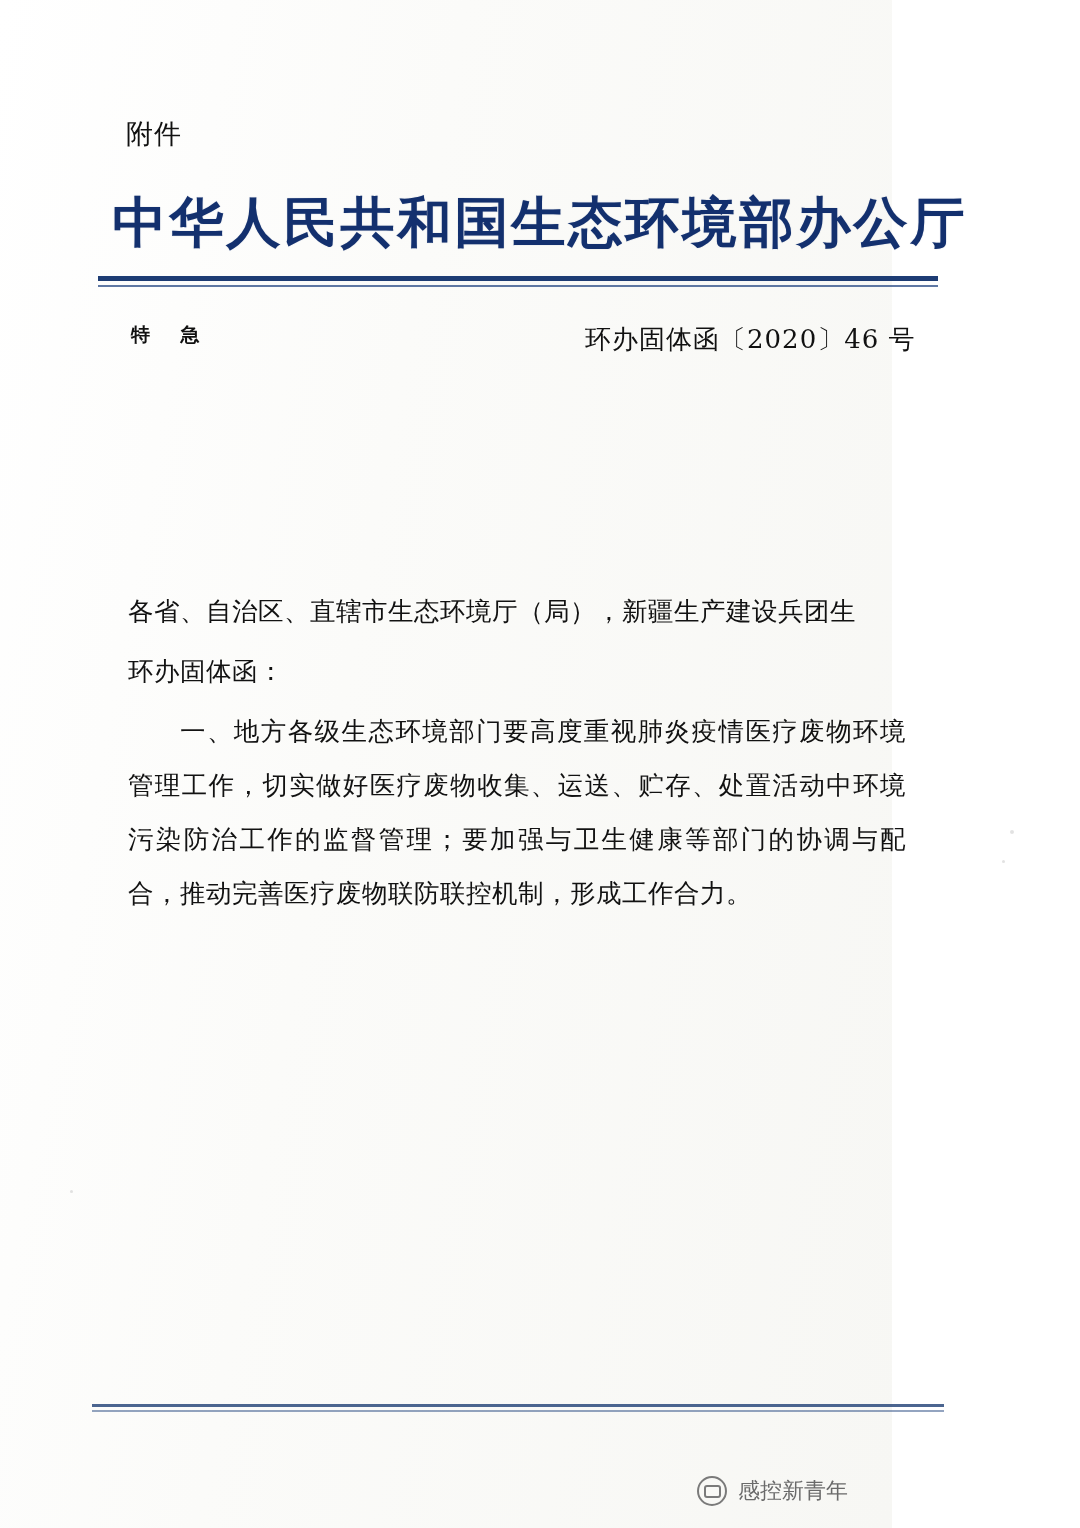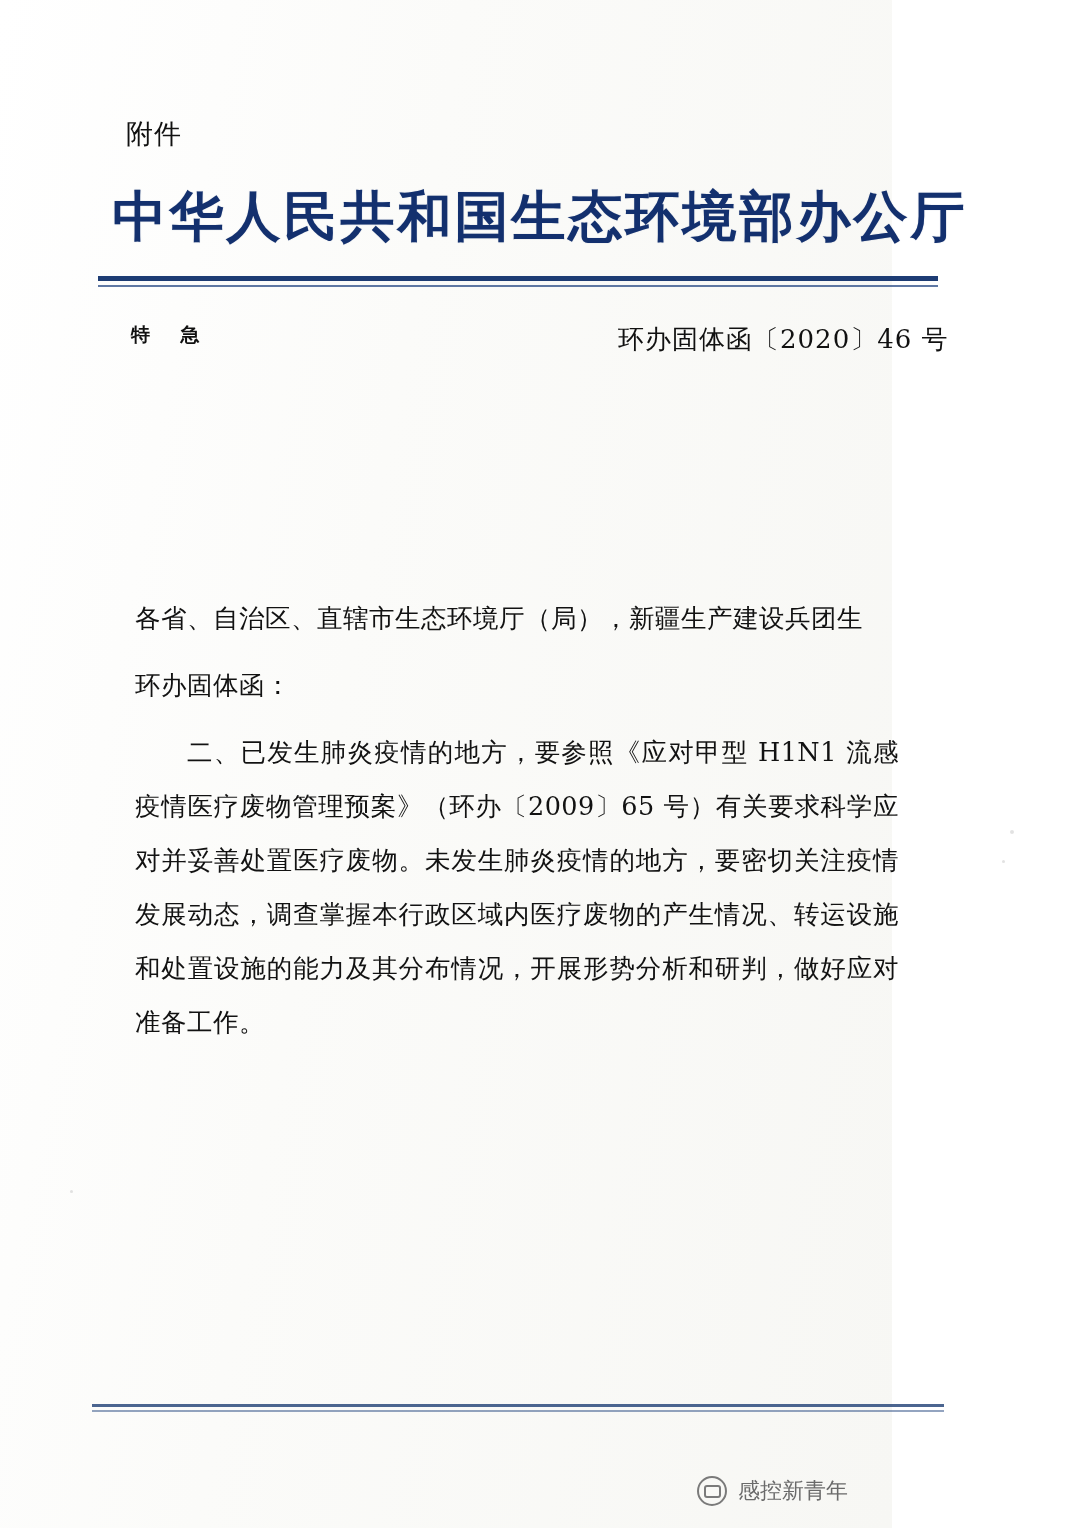--- a/index.html
+++ b/index.html
@@ -36,21 +36,21 @@
     top: 116px;
     font-size: 27px;
     letter-spacing: 1px;
     color: #111;
     font-family: "DejaVu Serif", "Liberation Serif", serif;
   }
 
   .org-title {
     position: absolute;
     left: 0;
-    top: 181px;
+    top: 187px;
     width: 1080px;
     text-align: center;
     font-size: 54px;
     font-weight: 700;
     letter-spacing: 3px;
     color: #13306e;
     font-family: "DejaVu Serif", "Liberation Serif", serif;
     text-shadow: 0 0 1px rgba(19,48,110,0.35);
   }
 
@@ -77,21 +77,21 @@
     left: 131px;
     top: 322px;
     font-size: 19px;
     font-weight: 700;
     letter-spacing: 12px;
     color: #111;
   }
 
   .doc-number {
     position: absolute;
-    left: 618px;
+    left: 585px;
     top: 322px;
     font-size: 26px;
     color: #111;
     letter-spacing: 1px;
     white-space: nowrap;
   }
 
   .doc-title {
     position: absolute;
     left: 0;
@@ -110,21 +110,21 @@
     left: 122px;
     top: 578px;
     width: 790px;
     font-size: 25.5px;
     line-height: 54px;
     color: #121212;
     letter-spacing: 0.5px;
     text-align: justify;
   }
   .body-text p {
-    margin: 13px;
+    margin: 6px;
   }
   .indent {
     text-indent: 52px;
   }
 
   .rule-bottom {
     position: absolute;
     left: 92px;
     top: 1404px;
     width: 852px;
@@ -197,21 +197,21 @@
   <div class="urgency">特 急</div>
 
   <div class="doc-number">环办固体函〔2020〕46 号</div>
 
   <div class="doc-title">
   </div>
 
   <div class="body-text">
     <p>各省、自治区、直辖市生态环境厅（局），新疆生产建设兵团生</p>
     <p>环办固体函：</p>
-    <p class="indent">二、已发生肺炎疫情的地方，要参照《应对甲型 H1N1 流感疫情医疗废物管理预案》（环办〔2009〕65 号）有关要求科学应对并妥善处置医疗废物。未发生肺炎疫情的地方，要密切关注疫情发展动态，调查掌握本行政区域内医疗废物的产生情况、转运设施和处置设施的能力及其分布情况，开展形势分析和研判，做好应对准备工作。</p>
+    <p class="indent">一、地方各级生态环境部门要高度重视肺炎疫情医疗废物环境管理工作，切实做好医疗废物收集、运送、贮存、处置活动中环境污染防治工作的监督管理；要加强与卫生健康等部门的协调与配合，推动完善医疗废物联防联控机制，形成工作合力。</p>
   </div>
 
   <div class="rule-bottom"></div>
   <div class="rule-bottom2"></div>
 
   <div class="watermark">
     <span class="wm-icon"></span>
     <span>感控新青年</span>
   </div>
 </div>

